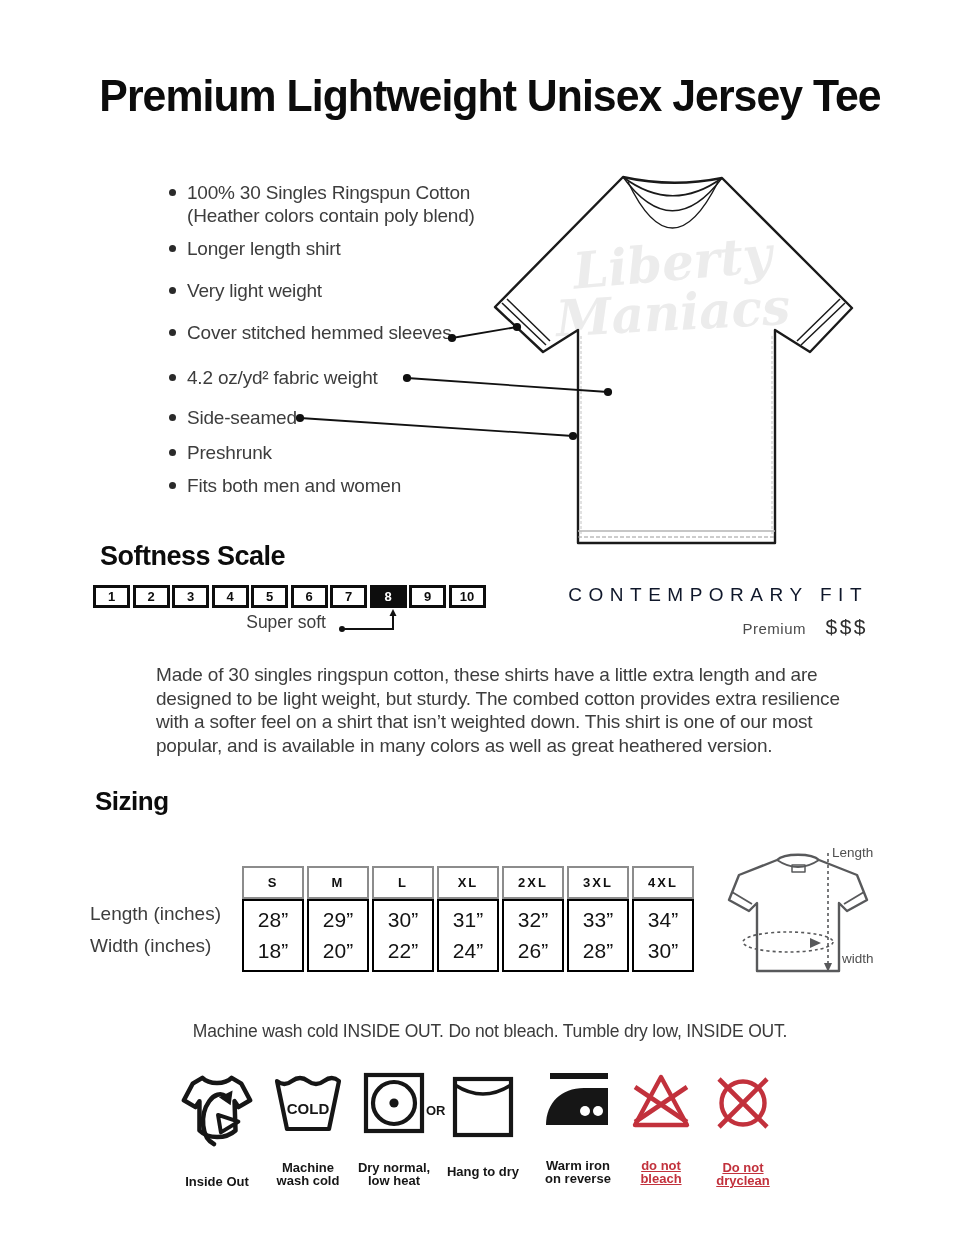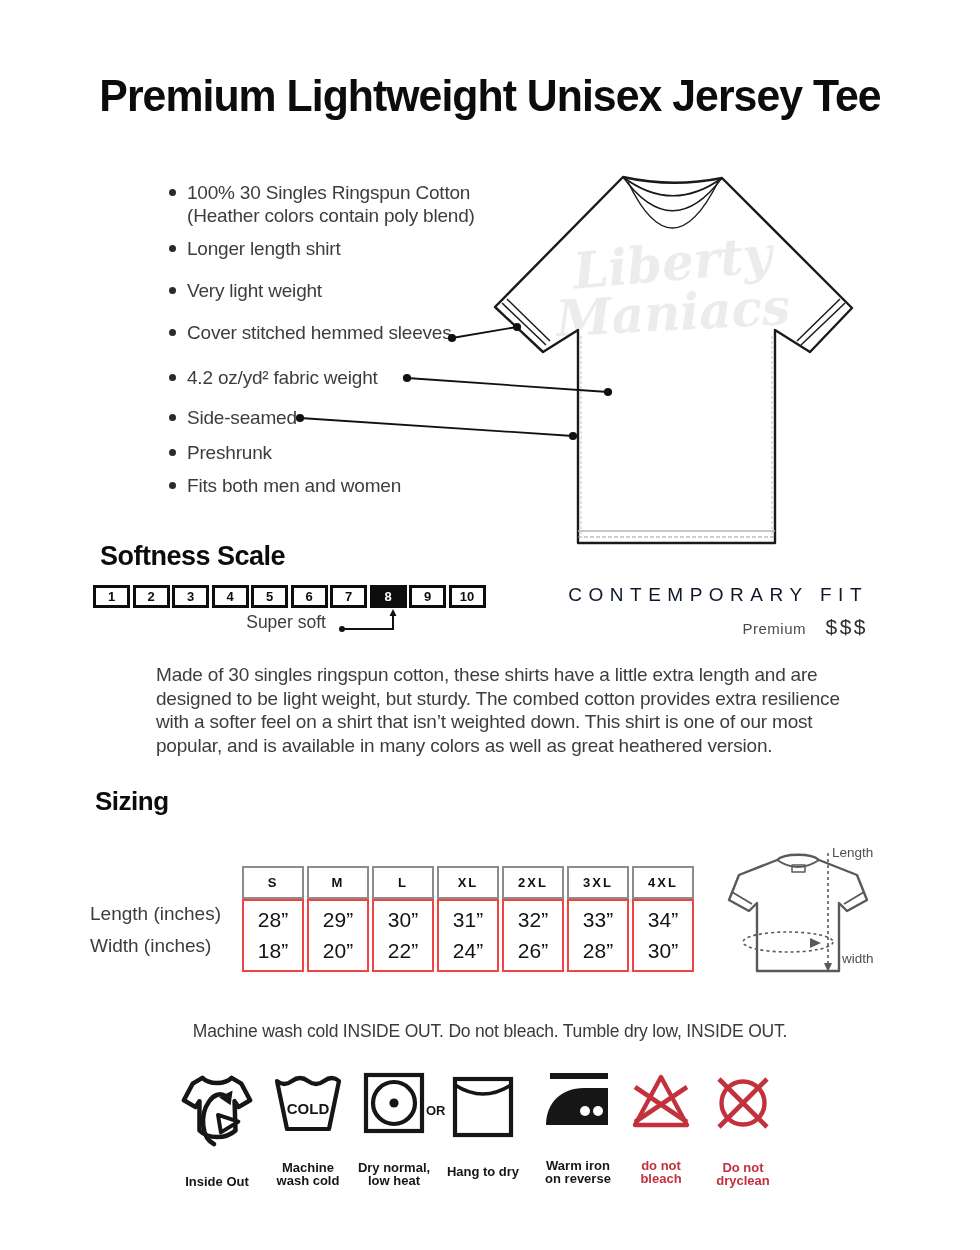--- a/index.html
+++ b/index.html
@@ -59,38 +59,38 @@
   .rl0{left:90px;top:903px;}
   .rl1{left:90px;top:935px;}
   .size-table{left:242px;top:866px;display:flex;gap:3px;}
   .size-col{width:62px;display:flex;flex-direction:column;}
   .size-head{
     box-sizing:border-box;border:2px solid #8c8c8c;height:33px;
     display:flex;align-items:center;justify-content:center;
     font-weight:bold;font-size:13px;letter-spacing:2px;color:#101010;background:#fff;
   }
   .size-body{
-    box-sizing:border-box;border:2px solid #ef4444;height:73px;
+    box-sizing:border-box;border:2px solid #000000;height:73px;
     display:flex;flex-direction:column;justify-content:space-evenly;align-items:center;
     font-size:21px;color:#131313;background:#fff;
   }
 
   
   .care-instructions{left:0;right:0;top:1021px;text-align:center;font-size:17.5px;color:#3b3b3b;letter-spacing:-0.2px;}
   .care-item{
     position:absolute;top:1072px;width:100px;height:106px;
     display:flex;flex-direction:column;align-items:center;gap:22px;
   }
   .care-icon-box{height:76px;display:flex;align-items:flex-end;justify-content:center;}
   .care-label{
     margin-top:5px;text-align:center;font-weight:bold;font-size:13px;line-height:13px;
     white-space:pre-line;color:#161616;
   }
   .care-item.danger svg{color:var(--warning-red,#C2313C);}
-  .care-item.danger .care-label{color:var(--warning-red,#C2313C);}
+  .care-item.danger .care-label{color:var(--warning-red,#C2313C);text-decoration:underline;}
   .or-sep{left:426px;top:1103px;font-weight:bold;font-size:13px;color:#161616;}
 
   svg{display:block;}
   svg text{font-family:"Liberation Sans",sans-serif;}
   .wm{font-family:"DejaVu Serif",serif;font-style:italic;font-weight:bold;}
 </style>
 </head>
 <body>
 
 <div class="abs page-title">Premium Lightweight Unisex Jersey Tee</div>

